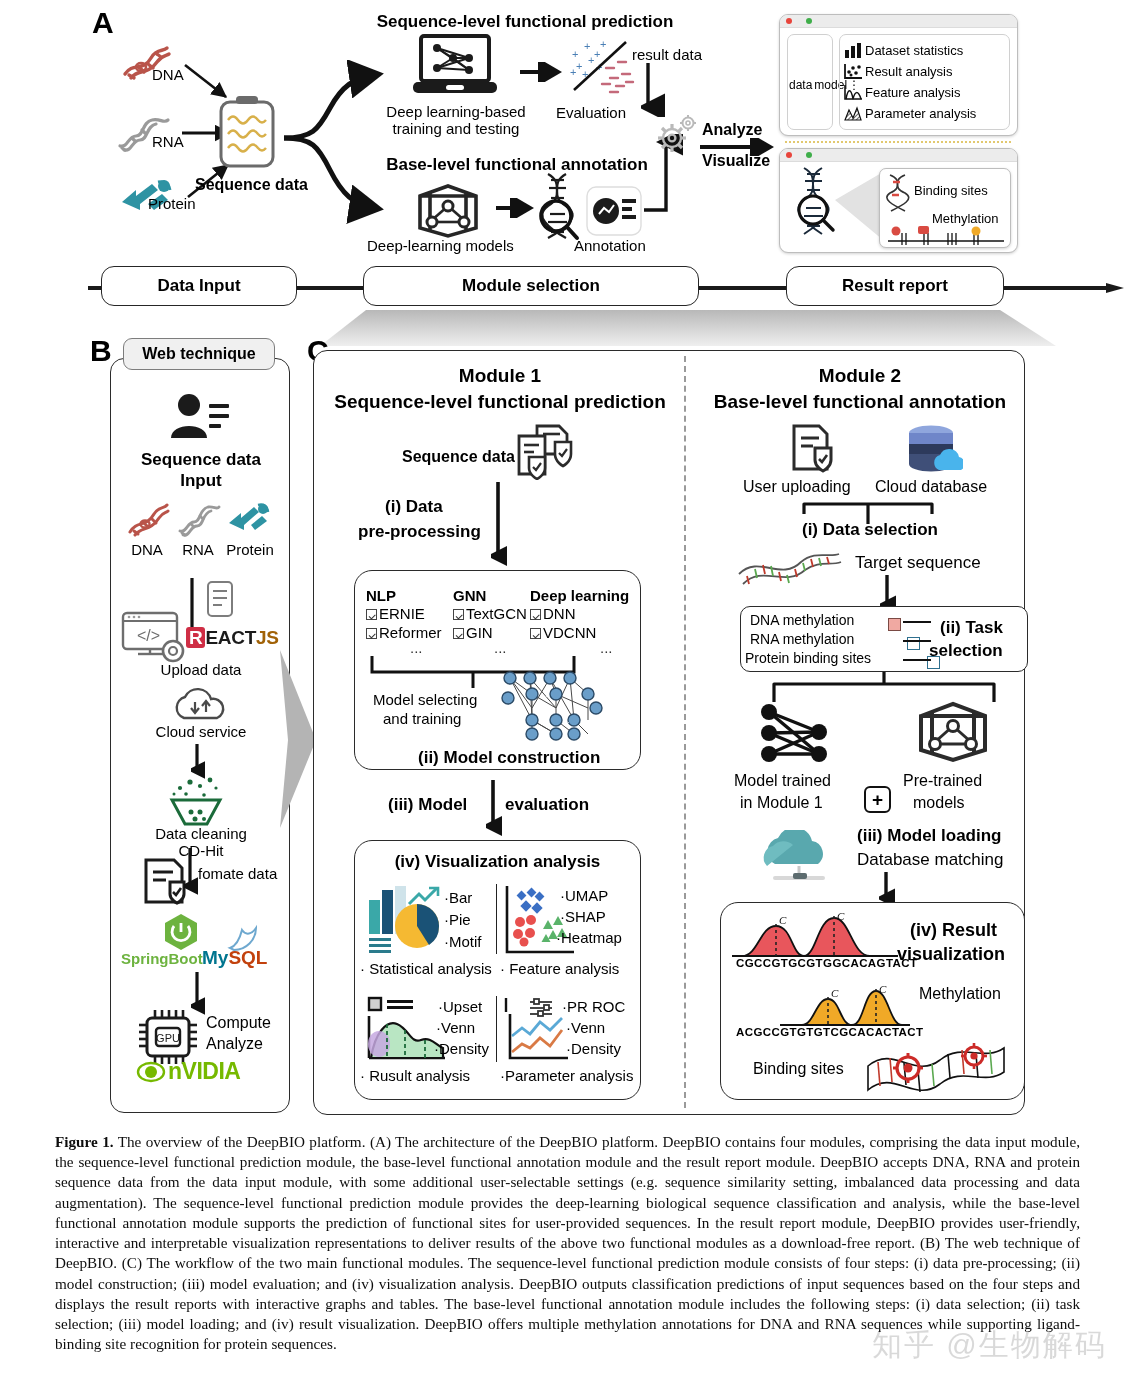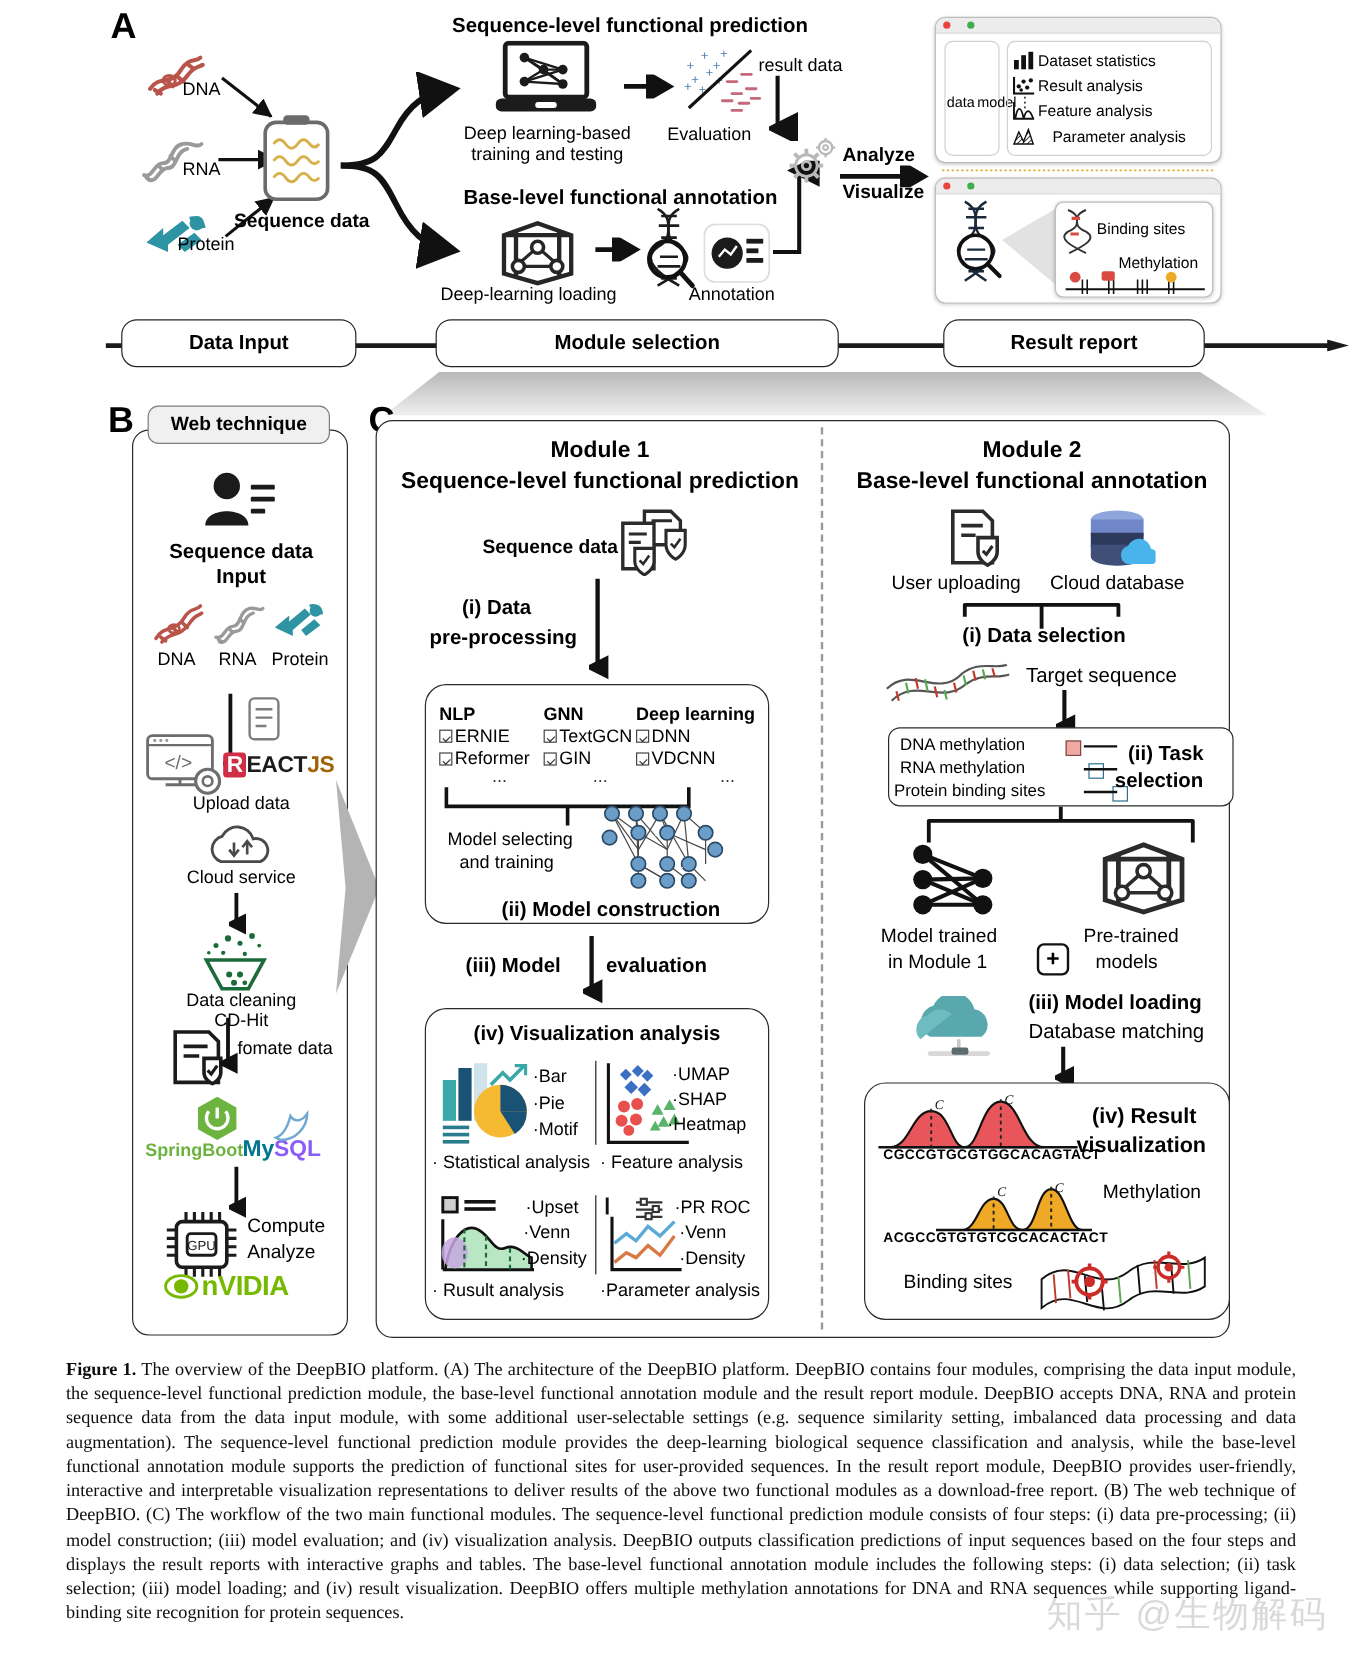--- a/index.html
+++ b/index.html
@@ -233,21 +233,21 @@
     <g stroke="#262626" stroke-width="3" fill="#fff">
       <line x1="18" y1="38" x2="34" y2="24" stroke-width="2.6"></line>
       <line x1="34" y1="24" x2="50" y2="38" stroke-width="2.6"></line>
       <line x1="22" y1="40" x2="46" y2="40" stroke-width="2.6"></line>
       <circle cx="18" cy="40" r="5"></circle>
         <circle cx="34" cy="24" r="5"></circle>
         <circle cx="50" cy="40" r="5"></circle>
     </g>
   </svg>
 </div>
-<div class="abs lbl" style="left:367px; top:238px;">Deep-learning loading</div>
+<div class="abs lbl" style="left:367px; top:238px;">Deep-learning models</div>
 
 <svg class="abs" style="left:496px; top:198px;" width="42" height="20">
   <line x1="0" y1="10" x2="34" y2="10" stroke="#111" stroke-width="4" marker-end="url(#ar3)"></line>
 </svg>
 
 
 <div class="abs" style="left:532px; top:172px; width:52px; height:78px;">
   <svg width="52" height="78" viewBox="0 0 52 78">
     <g stroke="#1b1b1b" stroke-width="2.2" fill="none">
       <path d="M16 2 C 34 12, 16 24, 34 34 C 50 44, 34 56, 16 66"></path>
@@ -383,21 +383,21 @@
         </svg>
         <span class="sm">Result analysis</span>
       </div>
       <div style="display:flex; align-items:center; gap:3px;">
         <svg width="18" height="15" viewBox="0 0 18 15">
           <path d="M1 0 L1 14 L18 14" stroke="#111" stroke-width="1.6" fill="none"></path>
           <path d="M2 14 C 4 3, 7 3, 9 14 C 11 6, 14 5, 17 14" stroke="#111" stroke-width="1.5" fill="none"></path>
         </svg>
         <span class="sm">Feature analysis</span>
       </div>
-      <div style="display:flex; align-items:center; gap:15px;">
+      <div style="display:flex; align-items:center; gap:3px;">
         <svg width="18" height="15" viewBox="0 0 18 15">
           <defs>
               <pattern id="hatch" width="3" height="3" patternUnits="userSpaceOnUse" patternTransform="rotate(45)">
             <line x1="0" y1="0" x2="0" y2="3" stroke="#111" stroke-width="1.3"></line>
               </pattern>
             </defs>
           <path d="M1 14 L 5 4 L 9 12 L 13 2 L 17 14 Z" fill="url(#hatch)" stroke="#111" stroke-width="1.2"></path>
         </svg>
         <span class="sm">Parameter analysis</span>
       </div>
@@ -640,21 +640,21 @@
 
 <svg class="abs" style="left:160px; top:912px;" width="42" height="40" viewBox="0 0 42 40">
   <path d="M21 2 L 37 11 L 37 29 L 21 38 L 5 29 L 5 11 Z" fill="#6db33f"></path>
   <g stroke="#fff" stroke-width="2.8" fill="none">
       <line x1="21" y1="11" x2="21" y2="20"></line>
     <path d="M14 14 a 9 9 0 1 0 14 0"></path>
     </g>
 </svg>
 <div class="abs" style="left:121px; top:950px; font-size:15px; color:#6db33f; font-weight:bold;">SpringBoot</div>
 <div class="abs" style="left:202px; top:947px; font-size:19px; font-weight:bold;">
-  <span style="color:#00758f;">My</span><span style="color:#8b5cf6;">SQL</span>
+  <span style="color:#00758f;">My</span><span style="color:#c2410c;">SQL</span>
 </div>
 <svg class="abs" style="left:226px; top:922px;" width="36" height="30" viewBox="0 0 36 30">
   <path d="M4 26 C 10 24, 14 16, 16 8 C 20 14, 26 12, 30 6 C 30 18, 20 28, 8 28 Z" fill="none" stroke="#6ea8cf" stroke-width="2"></path>
 </svg>
 
 <svg class="abs" style="left:189px; top:972px;" width="16" height="44">
   <line x1="8" y1="0" x2="8" y2="34" stroke="#111" stroke-width="3.2" marker-end="url(#ar4)"></line>
 </svg>
 
 

